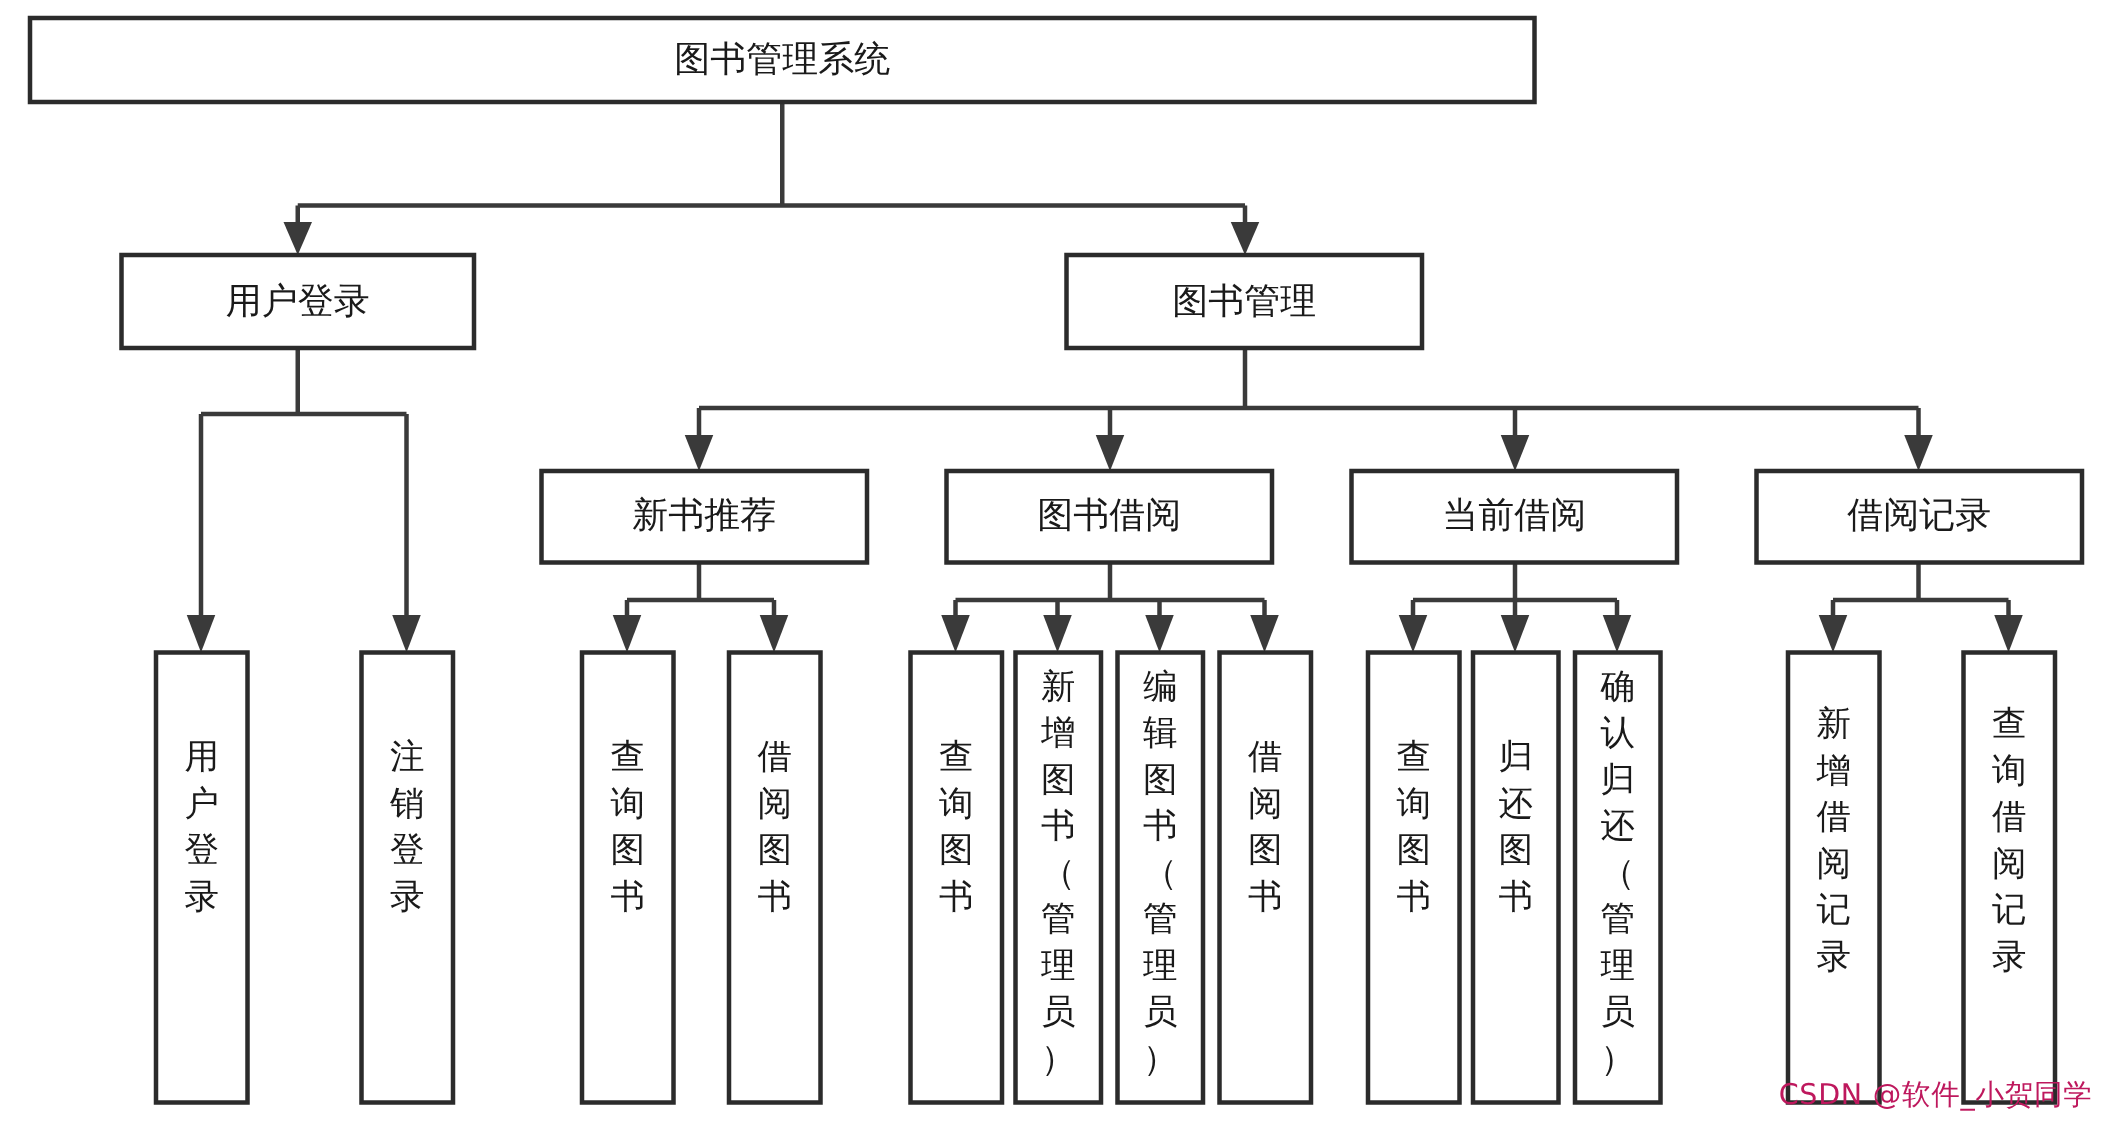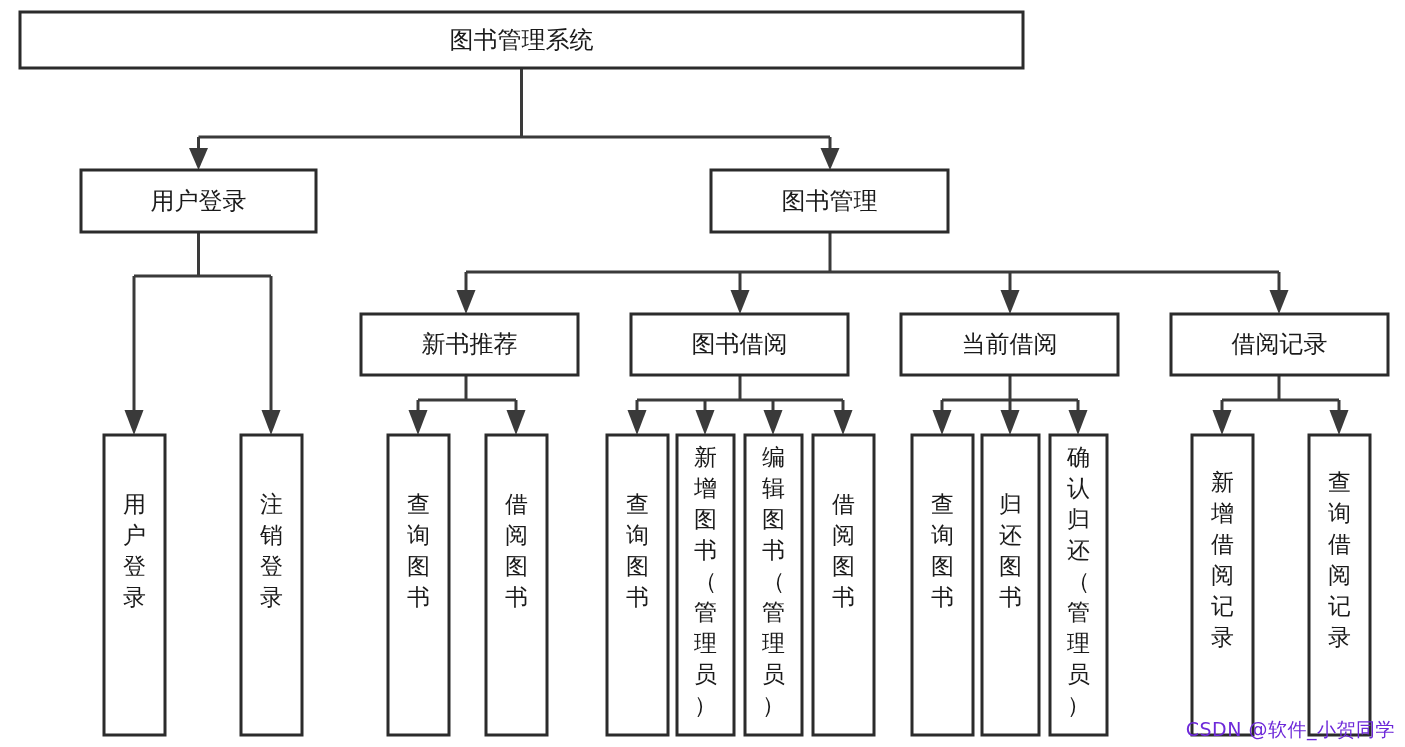--- a/index.html
+++ b/index.html
@@ -41,21 +41,21 @@
     font-size:23px;
     fill:#1a1a1a;
     text-anchor:middle;
   }
   .watermark{
     position:absolute;
     right:10px;
     bottom:4px;
     font-family:"DejaVu Sans","Liberation Sans",sans-serif;
     font-size:19px;
-    color:#6d28d9;
+    color:#be185d;
     letter-spacing:.5px;
     white-space:nowrap;
     user-select:none;
   }
 </style>
 </head>
 <body>
 
 <svg id="diagram" viewBox="0 0 1405 747" xmlns="http://www.w3.org/2000/svg">
 

